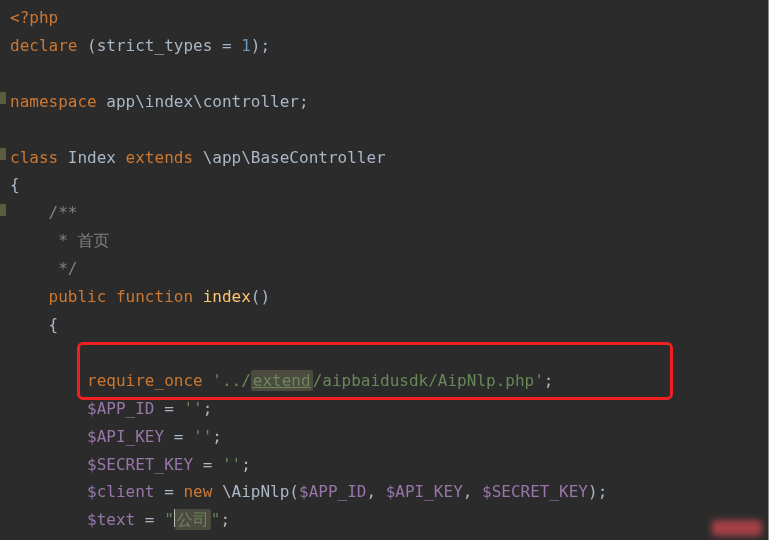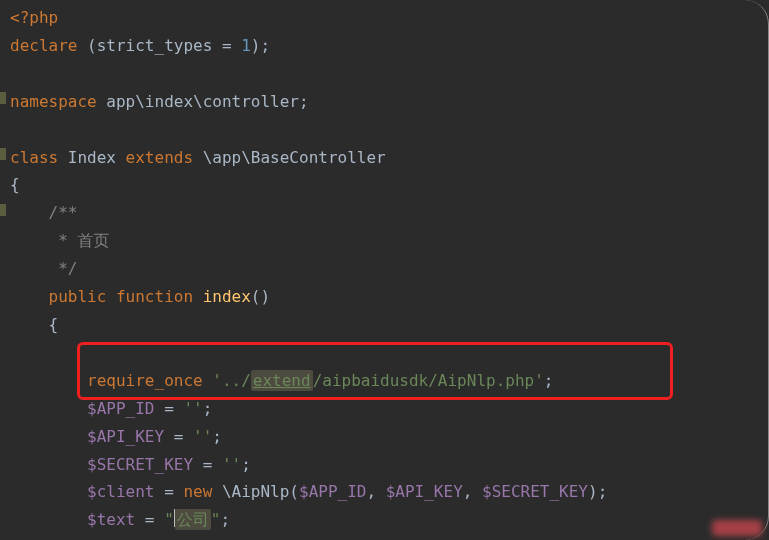--- a/index.html
+++ b/index.html
@@ -13,21 +13,20 @@
     font-size: 16px;
     color: #a9b7c6;
   }
   .editor {
     position: relative;
     width: 769px;
     height: 540px;
     background: #2b2b2b;
     border-right: 1px solid #888;
     box-sizing: border-box;
-    border-radius: 24px;
   }
   .gutter {
     position: absolute;
     left: 0;
     top: 0;
     width: 8px;
     height: 100%;
     background: #2b2b2b;
   }
   pre.code {

